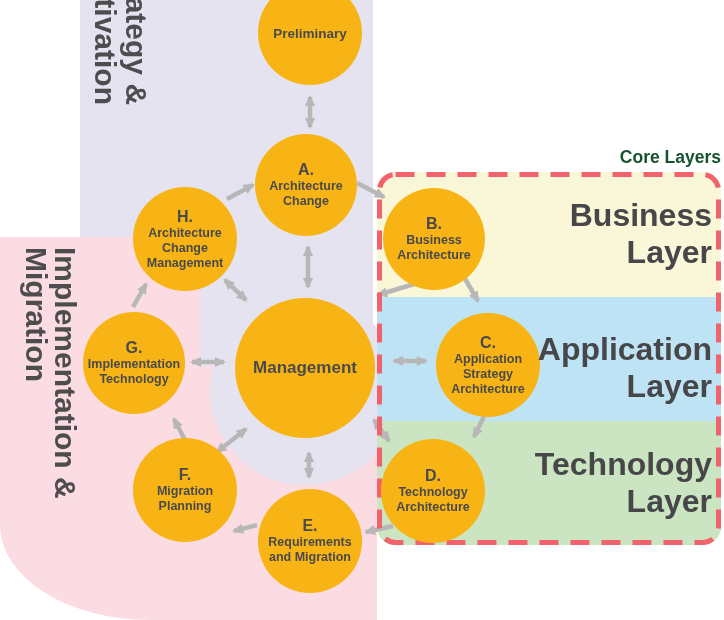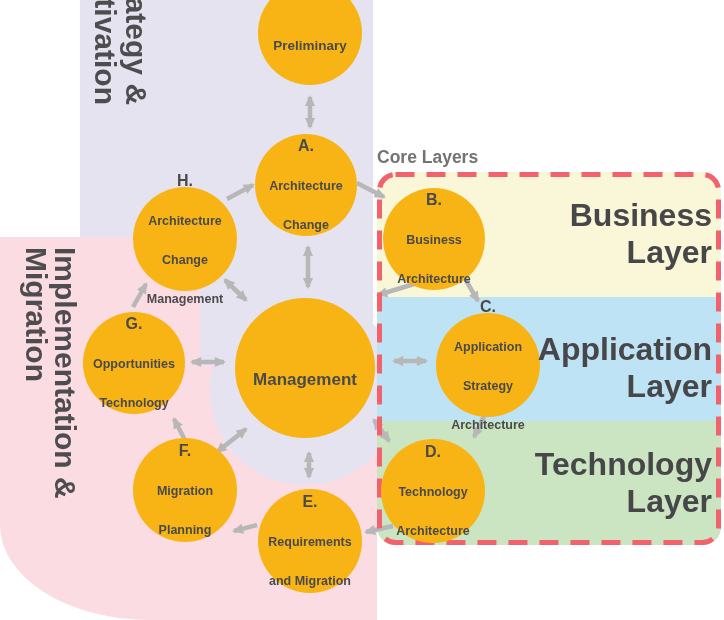--- a/index.html
+++ b/index.html
@@ -7,34 +7,34 @@
     position:relative;width:724px;height:620px;overflow:hidden;background:#ffffff;
     font-family:"Liberation Sans",sans-serif;
   }
   #bg-svg{position:absolute;left:0;top:0;}
   .circle{
     position:absolute;border-radius:50%;background:#F7B414;
     display:flex;flex-direction:column;align-items:center;justify-content:center;
     text-align:center;color:#4A4A4C;font-weight:bold;z-index:3;
   }
   .circle .letter{font-size:16px;line-height:18px;}
-  .circle .cline{font-size:12.5px;line-height:15px;margin-top:24px;}
+  .circle .cline{font-size:12.5px;line-height:15px;}
   .circle .cline:empty,.circle .letter:empty{display:none;}
   #circle-preliminary .cline{font-size:13.5px;}
   #circle-requirements .cline{font-size:17px;line-height:30px;}
   .rot-label{
     position:absolute;transform-origin:0 0;transform:rotate(90deg);
     font-weight:bold;font-size:30px;color:#4D4D4F;white-space:nowrap;z-index:2;
   }
   .rot-label .rline{display:block;}
   #label-strategy .rline{line-height:31px;}
   #label-implementation .rline{line-height:29px;}
   .core-title{
-    position:absolute;left:377px;width:344px;top:147px;text-align:left;
-    font-weight:bold;font-size:17.5px;color:#737373;z-index:4;
+    position:absolute;left:377px;width:344px;top:147px;text-align:right;
+    font-weight:bold;font-size:17.5px;color:#14532d;z-index:4;
   }
   .layer-label{
     position:absolute;right:12px;text-align:right;font-weight:bold;
     font-size:32px;line-height:37px;color:#47474A;z-index:4;
   }
   #layer-business{top:197px;}
   #layer-application{top:331px;}
   #layer-technology{top:446px;}
 </style>
 </head>
@@ -149,21 +149,21 @@
   </div>
 
   <div class="circle" id="circle-f" style="left:133px;top:438px;width:104px;height:104px;">
     <div class="letter">F.</div>
     <div class="cline">Migration</div>
     <div class="cline">Planning</div>
   </div>
 
   <div class="circle" id="circle-g" style="left:83px;top:312px;width:102px;height:102px;">
     <div class="letter">G.</div>
-    <div class="cline">Opportunities</div>
+    <div class="cline">Implementation</div>
     <div class="cline">Technology</div>
   </div>
 
   <div class="circle" id="circle-h" style="left:133px;top:187px;width:104px;height:104px;">
     <div class="letter">H.</div>
     <div class="cline">Architecture</div>
     <div class="cline">Change</div>
     <div class="cline">Management</div>
   </div>
 

